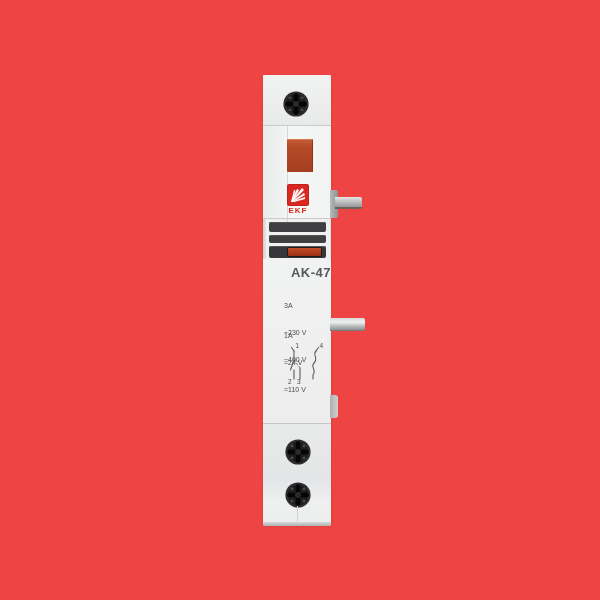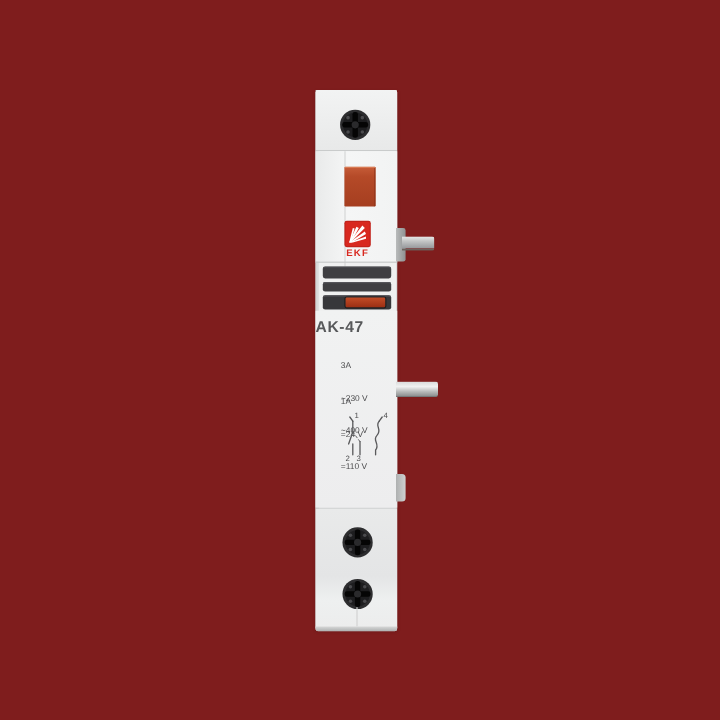--- a/index.html
+++ b/index.html
@@ -1,20 +1,20 @@
 <!DOCTYPE html>
 <html><head>
 <meta charset="utf-8">
 <style>
   html,body{margin:0;padding:0;}
   body{
     width:600px;height:600px;background:#ffffff;overflow:hidden;
     font-family:"Liberation Sans", sans-serif;
   }
-  .stage{position:relative;width:600px;height:600px;background:#7f1d1d;}
+  .stage{position:relative;width:600px;height:600px;background:#ef4444;}
 
   
   .device{
     position:absolute;left:263px;top:75px;width:68px;height:450px;
     background:#eff0f0;border-radius:2px;
     box-shadow:0 1px 3px rgba(0,0,0,.12), inset -1px 0 0 #dcdddd, inset 1px 0 0 #d4d5d5;
   }
   .left-edge{position:absolute;left:0;top:0;width:3px;height:450px;background:linear-gradient(90deg,#cfd1d1,#e3e4e4);}
 
   
@@ -44,21 +44,21 @@
   .stripe2{top:160px;height:8px;}
   .stripe3{top:171px;height:12px;background:#37373a;}
   .indicator-window{
     position:absolute;left:19px;top:2px;width:33px;height:8px;border-radius:1px;
     background:linear-gradient(180deg,#c24c27,#9c2f14);
     box-shadow:0 0 0 1px #1c1c1e;}
 
   
   .label-block{position:absolute;left:0;top:184px;width:68px;height:164px;
     background:linear-gradient(180deg,#f1f2f2,#ededee);}
-  .model-label{position:absolute;left:0;top:6px;width:68px;text-align:left;
+  .model-label{position:absolute;left:0;top:6px;width:68px;text-align:right;
     font-size:13px;font-weight:600;color:#57585a;letter-spacing:.5px;}
   .ratings{position:absolute;left:21px;font-size:7px;line-height:9px;color:#4c4c4e;white-space:pre;}
   .ratings-ac{top:24px;}
   .ratings-dc{top:54px;}
   .wiring-diagram{position:absolute;left:20px;top:82px;}
 
   
   .bottom-block{position:absolute;left:0;top:348px;width:68px;height:102px;
     background:linear-gradient(180deg,#e9eaea 0%,#e4e5e6 55%,#eef0f0 75%,#ececec 100%);
     border-top:1px solid #c5c7c7;border-radius:0 0 2px 2px;}

